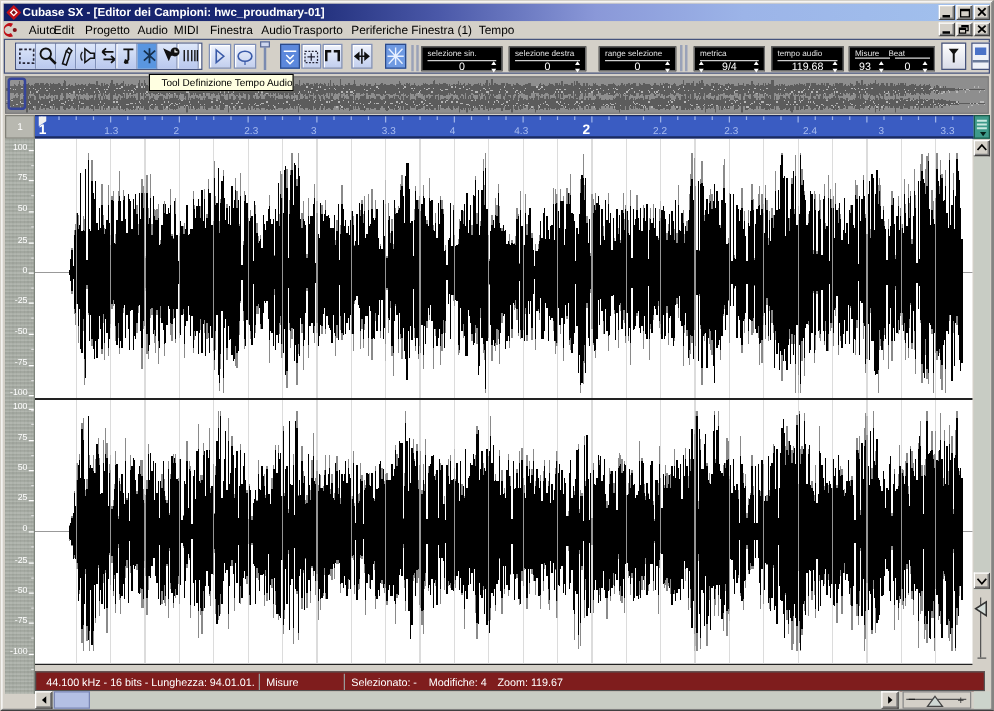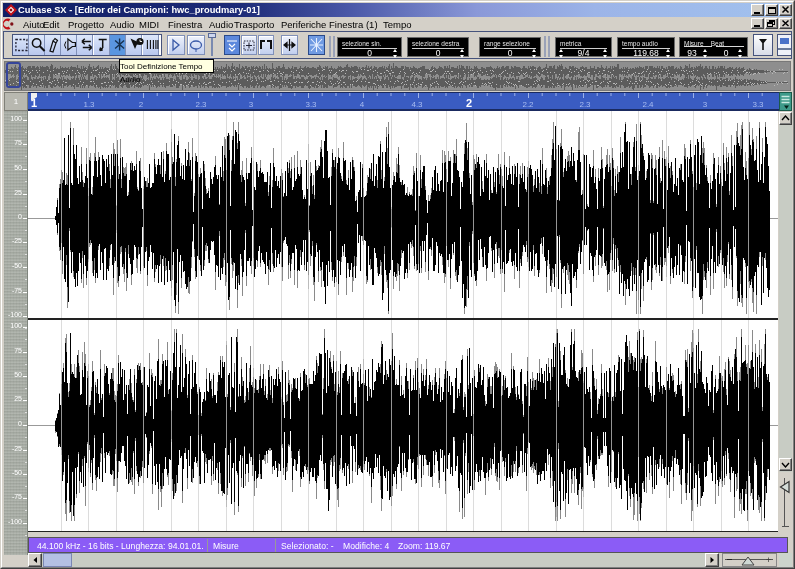--- a/index.html
+++ b/index.html
@@ -213,21 +213,21 @@
 <svg class="abs" style="left:0;top:0" width="785" height="28" viewBox="0 0 785 28" shape-rendering="crispEdges">
       <rect x="0" y="0" width="785" height="28" fill="#8e8e8e"></rect>
       <line x1="0" y1="9.5" x2="770" y2="9.5" stroke="#6e6e6e"></line>
       <line x1="0" y1="20.5" x2="770" y2="20.5" stroke="#6e6e6e"></line>
       <path d="M0.5 8V11M0.5 20V21M1.5 7V12M1.5 20V21M2.5 9V10M2.5 18V23M3.5 7V12M3.5 18V23M4.5 7V12M4.5 17V24M5.5 7V12M5.5 16V25M6.5 5V14M6.5 16V25M7.5 6V13M7.5 15V26M8.5 7V12M8.5 16V25M9.5 5V14M9.5 15V26M10.5 3V16M10.5 16V25M11.5 6V13M11.5 18V23M12.5 7V12M12.5 17V24M13.5 5V14M13.5 15V26M14.5 4V15M14.5 18V23M15.5 5V14M15.5 17V24M16.5 5V14M16.5 13V28M17.5 4V15M17.5 17V24M18.5 6V13M18.5 15V26M19.5 7V12M19.5 16V25M20.5 6V13M20.5 15V26M21.5 7V12M21.5 15V26M22.5 5V14M22.5 18V23M23.5 4V15M23.5 18V23M24.5 4V15M24.5 15V26M25.5 4V15M25.5 15V26M26.5 6V13M26.5 17V24M27.5 4V15M27.5 18V23M28.5 4V15M28.5 16V25M29.5 4V15M29.5 17V24M30.5 6V13M30.5 17V24M31.5 5V14M31.5 15V26M32.5 4V15M32.5 17V24M33.5 5V14M33.5 17V24M34.5 7V12M34.5 16V25M35.5 4V15M35.5 16V25M36.5 5V14M36.5 18V23M37.5 4V15M37.5 16V25M38.5 5V14M38.5 18V23M39.5 5V14M39.5 15V26M40.5 5V14M40.5 17V24M41.5 4V15M41.5 15V26M42.5 4V15M42.5 15V26M43.5 5V14M43.5 18V23M44.5 7V12M44.5 18V23M45.5 4V15M45.5 16V25M46.5 2V17M46.5 15V26M47.5 3V16M47.5 15V26M48.5 7V12M48.5 17V24M49.5 6V13M49.5 16V25M50.5 5V14M50.5 16V25M51.5 7V12M51.5 17V24M52.5 6V13M52.5 18V23M53.5 7V12M53.5 17V24M54.5 7V12M54.5 16V25M55.5 4V15M55.5 17V24M56.5 6V13M56.5 15V26M57.5 5V14M57.5 18V23M58.5 6V13M58.5 15V26M59.5 6V13M59.5 17V24M60.5 5V14M60.5 17V24M61.5 6V13M61.5 18V23M62.5 6V13M62.5 16V25M63.5 5V14M63.5 17V24M64.5 7V12M64.5 18V23M65.5 5V14M65.5 18V23M66.5 4V15M66.5 16V25M67.5 5V14M67.5 17V24M68.5 5V14M68.5 16V25M69.5 5V14M69.5 14V27M70.5 5V14M70.5 18V23M71.5 6V13M71.5 16V25M72.5 3V16M72.5 16V25M73.5 6V13M73.5 16V25M74.5 6V13M74.5 18V23M75.5 7V12M75.5 15V26M76.5 4V15M76.5 18V23M77.5 7V12M77.5 15V26M78.5 4V15M78.5 17V24M79.5 6V13M79.5 15V26M80.5 5V14M80.5 17V24M81.5 6V13M81.5 18V23M82.5 7V12M82.5 18V23M83.5 4V15M83.5 15V26M84.5 2V17M84.5 17V24M85.5 5V14M85.5 18V23M86.5 5V14M86.5 17V24M87.5 7V12M87.5 17V24M88.5 4V15M88.5 18V23M89.5 6V13M89.5 16V25M90.5 6V13M90.5 15V26M91.5 5V14M91.5 18V23M92.5 4V15M92.5 16V25M93.5 3V16M93.5 15V26M94.5 7V12M94.5 16V25M95.5 5V14M95.5 14V27M96.5 7V12M96.5 17V24M97.5 5V14M97.5 16V25M98.5 7V12M98.5 15V26M99.5 6V13M99.5 16V25M100.5 5V14M100.5 15V26M101.5 6V13M101.5 16V25M102.5 6V13M102.5 15V26M103.5 6V13M103.5 16V25M104.5 7V12M104.5 18V23M105.5 4V15M105.5 15V26M106.5 2V17M106.5 17V24M107.5 7V12M107.5 18V23M108.5 4V15M108.5 17V24M109.5 7V12M109.5 18V23M110.5 2V17M110.5 15V26M111.5 4V15M111.5 16V25M112.5 6V13M112.5 15V26M113.5 7V12M113.5 15V26M114.5 6V13M114.5 18V23M115.5 4V15M115.5 17V24M116.5 7V12M116.5 16V25M117.5 6V13M117.5 15V26M118.5 6V13M118.5 17V24M119.5 5V14M119.5 18V23M120.5 6V13M120.5 18V23M121.5 5V14M121.5 16V25M122.5 5V14M122.5 15V26M123.5 7V12M123.5 15V26M124.5 6V13M124.5 15V26M125.5 5V14M125.5 18V23M126.5 5V14M126.5 16V25M127.5 4V15M127.5 17V24M128.5 7V12M128.5 17V24M129.5 6V13M129.5 15V26M130.5 5V14M130.5 17V24M131.5 6V13M131.5 16V25M132.5 6V13M132.5 16V25M133.5 4V15M133.5 15V26M134.5 7V12M134.5 16V25M135.5 7V12M135.5 15V26M136.5 5V14M136.5 16V25M137.5 2V17M137.5 18V23M138.5 5V14M138.5 17V24M139.5 7V12M139.5 18V23M140.5 6V13M140.5 18V23M141.5 6V13M141.5 18V23M142.5 3V16M142.5 17V24M143.5 4V15M143.5 18V23M144.5 4V15M144.5 12V29M145.5 7V12M145.5 18V23M146.5 7V12M146.5 16V25M147.5 4V15M147.5 18V23M148.5 5V14M148.5 16V25M149.5 7V12M149.5 17V24M150.5 5V14M150.5 17V24M151.5 7V12M151.5 15V26M152.5 5V14M152.5 16V25M153.5 4V15M153.5 17V24M154.5 6V13M154.5 16V25M155.5 6V13M155.5 18V23M156.5 4V15M156.5 18V23M157.5 6V13M157.5 16V25M158.5 7V12M158.5 18V23M159.5 4V15M159.5 16V25M160.5 7V12M160.5 15V26M161.5 7V12M161.5 17V24M162.5 7V12M162.5 17V24M163.5 4V15M163.5 17V24M164.5 6V13M164.5 18V23M165.5 7V12M165.5 16V25M166.5 6V13M166.5 16V25M167.5 4V15M167.5 16V25M168.5 5V14M168.5 18V23M169.5 7V12M169.5 17V24M170.5 5V14M170.5 18V23M171.5 4V15M171.5 15V26M172.5 6V13M172.5 15V26M173.5 5V14M173.5 15V26M174.5 7V12M174.5 17V24M175.5 5V14M175.5 18V23M176.5 6V13M176.5 18V23M177.5 5V14M177.5 12V29M178.5 6V13M178.5 17V24M179.5 6V13M179.5 17V24M180.5 7V12M180.5 15V26M181.5 6V13M181.5 18V23M182.5 5V14M182.5 18V23M183.5 4V15M183.5 17V24M184.5 5V14M184.5 15V26M185.5 4V15M185.5 16V25M186.5 7V12M186.5 18V23M187.5 5V14M187.5 18V23M188.5 4V15M188.5 16V25M189.5 7V12M189.5 16V25M190.5 6V13M190.5 17V24M191.5 6V13M191.5 17V24M192.5 4V15M192.5 15V26M193.5 6V13M193.5 18V23M194.5 5V14M194.5 17V24M195.5 4V15M195.5 15V26M196.5 1V18M196.5 18V23M197.5 5V14M197.5 16V25M198.5 5V14M198.5 17V24M199.5 6V13M199.5 15V26M200.5 7V12M200.5 17V24M201.5 4V15M201.5 17V24M202.5 4V15M202.5 16V25M203.5 6V13M203.5 15V26M204.5 7V12M204.5 17V24M205.5 5V14M205.5 17V24M206.5 6V13M206.5 17V24M207.5 7V12M207.5 15V26M208.5 3V16M208.5 16V25M209.5 7V12M209.5 15V26M210.5 5V14M210.5 15V26M211.5 7V12M211.5 16V25M212.5 5V14M212.5 15V26M213.5 7V12M213.5 16V25M214.5 6V13M214.5 15V26M215.5 7V12M215.5 18V23M216.5 4V15M216.5 16V25M217.5 7V12M217.5 17V24M218.5 5V14M218.5 17V24M219.5 6V13M219.5 17V24M220.5 5V14M220.5 17V24M221.5 2V17M221.5 15V26M222.5 7V12M222.5 16V25M223.5 4V15M223.5 16V25M224.5 5V14M224.5 17V24M225.5 7V12M225.5 16V25M226.5 4V15M226.5 17V24M227.5 1V18M227.5 18V23M228.5 5V14M228.5 17V24M229.5 4V15M229.5 16V25M230.5 7V12M230.5 18V23M231.5 5V14M231.5 16V25M232.5 5V14M232.5 18V23M233.5 6V13M233.5 13V28M234.5 2V17M234.5 18V23M235.5 7V12M235.5 17V24M236.5 6V13M236.5 17V24M237.5 4V15M237.5 16V25M238.5 5V14M238.5 15V26M239.5 6V13M239.5 17V24M240.5 4V15M240.5 17V24M241.5 4V15M241.5 15V26M242.5 6V13M242.5 16V25M243.5 5V14M243.5 15V26M244.5 5V14M244.5 15V26M245.5 7V12M245.5 18V23M246.5 4V15M246.5 16V25M247.5 5V14M247.5 17V24M248.5 4V15M248.5 15V26M249.5 6V13M249.5 15V26M250.5 5V14M250.5 17V24M251.5 4V15M251.5 18V23M252.5 5V14M252.5 15V26M253.5 6V13M253.5 17V24M254.5 4V15M254.5 18V23M255.5 5V14M255.5 15V26M256.5 7V12M256.5 16V25M257.5 4V15M257.5 17V24M258.5 7V12M258.5 17V24M259.5 2V17M259.5 16V25M260.5 7V12M260.5 15V26M261.5 4V15M261.5 17V24M262.5 6V13M262.5 18V23M263.5 7V12M263.5 18V23M264.5 6V13M264.5 17V24M265.5 7V12M265.5 18V23M266.5 7V12M266.5 15V26M267.5 1V18M267.5 17V24M268.5 6V13M268.5 16V25M269.5 7V12M269.5 15V26M270.5 7V12M270.5 17V24M271.5 5V14M271.5 16V25M272.5 6V13M272.5 17V24M273.5 4V15M273.5 17V24M274.5 4V15M274.5 14V27M275.5 6V13M275.5 15V26M276.5 6V13M276.5 15V26M277.5 5V14M277.5 18V23M278.5 2V17M278.5 16V25M279.5 5V14M279.5 18V23M280.5 7V12M280.5 16V25M281.5 7V12M281.5 18V23M282.5 7V12M282.5 17V24M283.5 5V14M283.5 15V26M284.5 6V13M284.5 15V26M285.5 7V12M285.5 15V26M286.5 6V13M286.5 14V27M287.5 4V15M287.5 15V26M288.5 7V12M288.5 17V24M289.5 5V14M289.5 17V24M290.5 5V14M290.5 15V26M291.5 5V14M291.5 17V24M292.5 7V12M292.5 16V25M293.5 7V12M293.5 16V25M294.5 6V13M294.5 17V24M295.5 4V15M295.5 17V24M296.5 6V13M296.5 15V26M297.5 6V13M297.5 15V26M298.5 6V13M298.5 15V26M299.5 5V14M299.5 17V24M300.5 4V15M300.5 18V23M301.5 6V13M301.5 17V24M302.5 5V14M302.5 17V24M303.5 5V14M303.5 15V26M304.5 6V13M304.5 14V27M305.5 6V13M305.5 15V26M306.5 6V13M306.5 17V24M307.5 5V14M307.5 16V25M308.5 5V14M308.5 16V25M309.5 6V13M309.5 15V26M310.5 6V13M310.5 17V24M311.5 7V12M311.5 15V26M312.5 5V14M312.5 15V26M313.5 5V14M313.5 16V25M314.5 3V16M314.5 17V24M315.5 4V15M315.5 18V23M316.5 6V13M316.5 15V26M317.5 7V12M317.5 18V23M318.5 5V14M318.5 15V26M319.5 6V13M319.5 15V26M320.5 4V15M320.5 16V25M321.5 5V14M321.5 15V26M322.5 4V15M322.5 15V26M323.5 7V12M323.5 18V23M324.5 6V13M324.5 17V24M325.5 6V13M325.5 17V24M326.5 4V15M326.5 17V24M327.5 6V13M327.5 18V23M328.5 7V12M328.5 15V26M329.5 6V13M329.5 16V25M330.5 7V12M330.5 16V25M331.5 7V12M331.5 16V25M332.5 6V13M332.5 17V24M333.5 4V15M333.5 18V23M334.5 5V14M334.5 18V23M335.5 4V15M335.5 15V26M336.5 5V14M336.5 16V25M337.5 6V13M337.5 15V26M338.5 6V13M338.5 17V24M339.5 5V14M339.5 16V25M340.5 5V14M340.5 15V26M341.5 3V16M341.5 15V26M342.5 2V17M342.5 17V24M343.5 5V14M343.5 17V24M344.5 5V14M344.5 15V26M345.5 6V13M345.5 18V23M346.5 4V15M346.5 15V26M347.5 5V14M347.5 18V23M348.5 5V14M348.5 17V24M349.5 4V15M349.5 17V24M350.5 4V15M350.5 16V25M351.5 4V15M351.5 16V25M352.5 5V14M352.5 17V24M353.5 7V12M353.5 18V23M354.5 5V14M354.5 17V24M355.5 7V12M355.5 16V25M356.5 6V13M356.5 15V26M357.5 5V14M357.5 18V23M358.5 5V14M358.5 17V24M359.5 6V13M359.5 16V25M360.5 5V14M360.5 17V24M361.5 3V16M361.5 18V23M362.5 6V13M362.5 13V28M363.5 4V15M363.5 16V25M364.5 6V13M364.5 15V26M365.5 5V14M365.5 17V24M366.5 4V15M366.5 15V26M367.5 7V12M367.5 17V24M368.5 6V13M368.5 12V29M369.5 4V15M369.5 17V24M370.5 5V14M370.5 15V26M371.5 5V14M371.5 17V24M372.5 7V12M372.5 14V27M373.5 6V13M373.5 16V25M374.5 5V14M374.5 17V24M375.5 5V14M375.5 18V23M376.5 5V14M376.5 17V24M377.5 4V15M377.5 15V26M378.5 6V13M378.5 15V26M379.5 4V15M379.5 18V23M380.5 7V12M380.5 17V24M381.5 5V14M381.5 15V26M382.5 6V13M382.5 15V26M383.5 4V15M383.5 18V23M384.5 2V17M384.5 16V25M385.5 7V12M385.5 14V27M386.5 4V15M386.5 17V24M387.5 6V13M387.5 15V26M388.5 1V18M388.5 17V24M389.5 6V13M389.5 15V26M390.5 4V15M390.5 16V25M391.5 4V15M391.5 16V25M392.5 5V14M392.5 17V24M393.5 6V13M393.5 17V24M394.5 6V13M394.5 17V24M395.5 6V13M395.5 17V24M396.5 4V15M396.5 14V27M397.5 4V15M397.5 17V24M398.5 4V15M398.5 18V23M399.5 7V12M399.5 15V26M400.5 4V15M400.5 15V26M401.5 5V14M401.5 15V26M402.5 5V14M402.5 15V26M403.5 5V14M403.5 16V25M404.5 7V12M404.5 12V29M405.5 5V14M405.5 18V23M406.5 6V13M406.5 16V25M407.5 6V13M407.5 15V26M408.5 4V15M408.5 15V26M409.5 5V14M409.5 18V23M410.5 6V13M410.5 16V25M411.5 6V13M411.5 15V26M412.5 7V12M412.5 16V25M413.5 6V13M413.5 18V23M414.5 6V13M414.5 17V24M415.5 5V14M415.5 17V24M416.5 5V14M416.5 18V23M417.5 4V15M417.5 15V26M418.5 4V15M418.5 16V25M419.5 4V15M419.5 17V24M420.5 7V12M420.5 16V25M421.5 7V12M421.5 18V23M422.5 7V12M422.5 16V25M423.5 7V12M423.5 13V28M424.5 7V12M424.5 15V26M425.5 7V12M425.5 18V23M426.5 5V14M426.5 15V26M427.5 4V15M427.5 16V25M428.5 6V13M428.5 16V25M429.5 5V14M429.5 15V26M430.5 6V13M430.5 17V24M431.5 7V12M431.5 17V24M432.5 7V12M432.5 15V26M433.5 6V13M433.5 17V24M434.5 4V15M434.5 15V26M435.5 5V14M435.5 17V24M436.5 5V14M436.5 16V25M437.5 6V13M437.5 16V25M438.5 7V12M438.5 16V25M439.5 4V15M439.5 17V24M440.5 4V15M440.5 15V26M441.5 6V13M441.5 16V25M442.5 4V15M442.5 15V26M443.5 6V13M443.5 17V24M444.5 3V16M444.5 17V24M445.5 7V12M445.5 18V23M446.5 5V14M446.5 17V24M447.5 5V14M447.5 16V25M448.5 5V14M448.5 16V25M449.5 6V13M449.5 15V26M450.5 6V13M450.5 17V24M451.5 6V13M451.5 15V26M452.5 4V15M452.5 16V25M453.5 7V12M453.5 17V24M454.5 3V16M454.5 16V25M455.5 6V13M455.5 15V26M456.5 3V16M456.5 17V24M457.5 4V15M457.5 15V26M458.5 4V15M458.5 18V23M459.5 6V13M459.5 18V23M460.5 7V12M460.5 17V24M461.5 4V15M461.5 15V26M462.5 4V15M462.5 18V23M463.5 7V12M463.5 18V23M464.5 4V15M464.5 16V25M465.5 7V12M465.5 18V23M466.5 6V13M466.5 16V25M467.5 7V12M467.5 16V25M468.5 7V12M468.5 18V23M469.5 4V15M469.5 18V23M470.5 5V14M470.5 18V23M471.5 4V15M471.5 17V24M472.5 6V13M472.5 15V26M473.5 7V12M473.5 15V26M474.5 7V12M474.5 17V24M475.5 7V12M475.5 16V25M476.5 5V14M476.5 18V23M477.5 5V14M477.5 18V23M478.5 6V13M478.5 18V23M479.5 6V13M479.5 17V24M480.5 7V12M480.5 18V23M481.5 5V14M481.5 18V23M482.5 5V14M482.5 17V24M483.5 5V14M483.5 18V23M484.5 5V14M484.5 18V23M485.5 4V15M485.5 16V25M486.5 5V14M486.5 17V24M487.5 6V13M487.5 16V25M488.5 7V12M488.5 15V26M489.5 6V13M489.5 15V26M490.5 7V12M490.5 13V28M491.5 6V13M491.5 16V25M492.5 4V15M492.5 15V26M493.5 6V13M493.5 15V26M494.5 5V14M494.5 15V26M495.5 7V12M495.5 18V23M496.5 5V14M496.5 15V26M497.5 4V15M497.5 15V26M498.5 4V15M498.5 18V23M499.5 6V13M499.5 17V24M500.5 5V14M500.5 16V25M501.5 4V15M501.5 18V23M502.5 4V15M502.5 16V25M503.5 4V15M503.5 18V23M504.5 7V12M504.5 17V24M505.5 7V12M505.5 16V25M506.5 4V15M506.5 17V24M507.5 5V14M507.5 16V25M508.5 6V13M508.5 16V25M509.5 4V15M509.5 18V23M510.5 4V15M510.5 14V27M511.5 5V14M511.5 17V24M512.5 5V14M512.5 17V24M513.5 5V14M513.5 15V26M514.5 5V14M514.5 18V23M515.5 6V13M515.5 18V23M516.5 7V12M516.5 17V24M517.5 6V13M517.5 17V24M518.5 4V15M518.5 17V24M519.5 4V15M519.5 16V25M520.5 6V13M520.5 16V25M521.5 6V13M521.5 15V26M522.5 7V12M522.5 15V26M523.5 4V15M523.5 16V25M524.5 6V13M524.5 16V25M525.5 4V15M525.5 17V24M526.5 5V14M526.5 17V24M527.5 4V15M527.5 15V26M528.5 4V15M528.5 16V25M529.5 5V14M529.5 16V25M530.5 5V14M530.5 15V26M531.5 7V12M531.5 16V25M532.5 6V13M532.5 18V23M533.5 5V14M533.5 18V23M534.5 4V15M534.5 18V23M535.5 5V14M535.5 17V24M536.5 7V12M536.5 15V26M537.5 7V12M537.5 16V25M538.5 6V13M538.5 18V23M539.5 6V13M539.5 18V23M540.5 5V14M540.5 15V26M541.5 2V17M541.5 15V26M542.5 6V13M542.5 15V26M543.5 6V13M543.5 17V24M544.5 4V15M544.5 15V26M545.5 4V15M545.5 16V25M546.5 4V15M546.5 15V26M547.5 6V13M547.5 17V24M548.5 4V15M548.5 15V26M549.5 3V16M549.5 15V26M550.5 7V12M550.5 17V24M551.5 7V12M551.5 16V25M552.5 4V15M552.5 18V23M553.5 5V14M553.5 16V25M554.5 3V16M554.5 18V23M555.5 4V15M555.5 17V24M556.5 2V17M556.5 15V26M557.5 4V15M557.5 17V24M558.5 7V12M558.5 18V23M559.5 7V12M559.5 12V29M560.5 5V14M560.5 16V25M561.5 6V13M561.5 17V24M562.5 7V12M562.5 17V24M563.5 7V12M563.5 16V25M564.5 4V15M564.5 17V24M565.5 4V15M565.5 18V23M566.5 5V14M566.5 16V25M567.5 4V15M567.5 13V28M568.5 4V15M568.5 18V23M569.5 6V13M569.5 18V23M570.5 5V14M570.5 15V26M571.5 6V13M571.5 18V23M572.5 6V13M572.5 15V26M573.5 7V12M573.5 17V24M574.5 7V12M574.5 16V25M575.5 5V14M575.5 17V24M576.5 5V14M576.5 16V25M577.5 4V15M577.5 16V25M578.5 5V14M578.5 16V25M579.5 6V13M579.5 18V23M580.5 5V14M580.5 18V23M581.5 5V14M581.5 18V23M582.5 7V12M582.5 15V26M583.5 7V12M583.5 16V25M584.5 7V12M584.5 16V25M585.5 4V15M585.5 17V24M586.5 6V13M586.5 18V23M587.5 6V13M587.5 18V23M588.5 6V13M588.5 12V29M589.5 4V15M589.5 18V23M590.5 7V12M590.5 18V23M591.5 7V12M591.5 15V26M592.5 5V14M592.5 15V26M593.5 5V14M593.5 16V25M594.5 6V13M594.5 17V24M595.5 6V13M595.5 17V24M596.5 3V16M596.5 16V25M597.5 5V14M597.5 15V26M598.5 6V13M598.5 16V25M599.5 7V12M599.5 16V25M600.5 6V13M600.5 18V23M601.5 4V15M601.5 16V25M602.5 7V12M602.5 18V23M603.5 6V13M603.5 18V23M604.5 6V13M604.5 16V25M605.5 4V15M605.5 16V25M606.5 7V12M606.5 17V24M607.5 4V15M607.5 15V26M608.5 6V13M608.5 15V26M609.5 4V15M609.5 16V25M610.5 5V14M610.5 15V26M611.5 5V14M611.5 17V24M612.5 2V17M612.5 16V25M613.5 2V17M613.5 16V25M614.5 7V12M614.5 18V23M615.5 7V12M615.5 15V26M616.5 6V13M616.5 18V23M617.5 7V12M617.5 18V23M618.5 5V14M618.5 17V24M619.5 7V12M619.5 15V26M620.5 5V14M620.5 15V26M621.5 6V13M621.5 16V25M622.5 5V14M622.5 16V25M623.5 7V12M623.5 17V24M624.5 7V12M624.5 15V26M625.5 6V13M625.5 16V25M626.5 7V12M626.5 17V24M627.5 6V13M627.5 14V27M628.5 6V13M628.5 13V28M629.5 7V12M629.5 15V26M630.5 5V14M630.5 18V23M631.5 6V13M631.5 18V23M632.5 5V14M632.5 15V26M633.5 6V13M633.5 15V26M634.5 4V15M634.5 18V23M635.5 5V14M635.5 15V26M636.5 5V14M636.5 16V25M637.5 6V13M637.5 18V23M638.5 5V14M638.5 15V26M639.5 7V12M639.5 16V25M640.5 4V15M640.5 16V25M641.5 4V15M641.5 18V23M642.5 4V15M642.5 18V23M643.5 7V12M643.5 17V24M644.5 4V15M644.5 15V26M645.5 4V15M645.5 16V25M646.5 4V15M646.5 17V24M647.5 4V15M647.5 17V24M648.5 6V13M648.5 15V26M649.5 5V14M649.5 17V24M650.5 6V13M650.5 17V24M651.5 6V13M651.5 15V26M652.5 4V15M652.5 15V26M653.5 6V13M653.5 17V24M654.5 4V15M654.5 16V25M655.5 7V12M655.5 17V24M656.5 4V15M656.5 18V23M657.5 4V15M657.5 16V25M658.5 6V13M658.5 17V24M659.5 6V13M659.5 17V24M660.5 7V12M660.5 16V25M661.5 5V14M661.5 15V26M662.5 7V12M662.5 15V26M663.5 4V15M663.5 16V25M664.5 4V15M664.5 15V26M665.5 5V14M665.5 16V25M666.5 4V15M666.5 18V23M667.5 4V15M667.5 16V25M668.5 4V15M668.5 16V25M669.5 7V12M669.5 17V24M670.5 6V13M670.5 17V24M671.5 5V14M671.5 18V23M672.5 7V12M672.5 16V25M673.5 6V13M673.5 18V23M674.5 7V12M674.5 18V23M675.5 4V15M675.5 18V23M676.5 5V14M676.5 18V23M677.5 7V12M677.5 17V24M678.5 7V12M678.5 18V23M679.5 6V13M679.5 16V25M680.5 3V16M680.5 16V25M681.5 4V15M681.5 16V25M682.5 4V15M682.5 15V26M683.5 6V13M683.5 17V24M684.5 2V17M684.5 17V24M685.5 6V13M685.5 16V25M686.5 5V14M686.5 17V24M687.5 5V14M687.5 18V23M688.5 7V12M688.5 18V23M689.5 5V14M689.5 16V25M690.5 6V13M690.5 15V26M691.5 4V15M691.5 17V24M692.5 5V14M692.5 18V23M693.5 4V15M693.5 17V24M694.5 4V15M694.5 18V23M695.5 2V17M695.5 13V28M696.5 5V14M696.5 16V25M697.5 4V15M697.5 18V23M698.5 7V12M698.5 14V27M699.5 6V13M699.5 16V25M700.5 4V15M700.5 17V24M701.5 4V15M701.5 15V26M702.5 6V13M702.5 17V24M703.5 7V12M703.5 18V23M704.5 4V15M704.5 18V23M705.5 7V12M705.5 17V24M706.5 7V12M706.5 18V23M707.5 4V15M707.5 17V24M708.5 4V15M708.5 17V24M709.5 7V12M709.5 18V23M710.5 5V14M710.5 17V24M711.5 7V12M711.5 12V29M712.5 6V13M712.5 17V24M713.5 4V15M713.5 17V24M714.5 6V13M714.5 18V23M715.5 4V15M715.5 16V25M716.5 4V15M716.5 16V25M717.5 4V15M717.5 18V23M718.5 6V13M718.5 17V24M719.5 4V15M719.5 17V24M720.5 7V12M720.5 17V24M721.5 7V12M721.5 16V25M722.5 6V13M722.5 16V25M723.5 6V13M723.5 18V23M724.5 5V14M724.5 18V23M725.5 5V14M725.5 16V25M726.5 6V13M726.5 18V23M727.5 5V14M727.5 18V23M728.5 7V12M728.5 17V24M729.5 7V12M729.5 18V23M730.5 6V13M730.5 15V26M731.5 5V14M731.5 17V24M732.5 7V12M732.5 17V24M733.5 6V13M733.5 18V23M734.5 5V14M734.5 17V24M735.5 7V12M735.5 18V23M736.5 6V13M736.5 17V24M737.5 6V13M737.5 18V23M738.5 5V14M738.5 18V23M739.5 7V12M739.5 17V24M740.5 8V11M740.5 17V24M741.5 8V11M741.5 19V22M742.5 7V12M742.5 17V24M743.5 8V11M743.5 18V23M744.5 6V13M744.5 18V23M745.5 7V12M745.5 17V24M746.5 8V11M746.5 18V23M747.5 7V12M747.5 18V23M748.5 8V11M748.5 17V24M749.5 7V12M749.5 18V23M750.5 8V11M750.5 18V23M751.5 7V12M751.5 18V23M752.5 8V11M752.5 19V22M753.5 8V11M753.5 19V22M754.5 8V11M754.5 18V23M755.5 8V11M755.5 19V22M756.5 8V11M756.5 19V22M757.5 8V11M757.5 19V22M758.5 8V11M758.5 19V22M759.5 9V10M759.5 19V22M760.5 9V10M760.5 19V22M761.5 8V11M761.5 19V22M762.5 9V10M762.5 20V21M763.5 9V10M763.5 20V21M764.5 9V10M764.5 20V21M765.5 9V10M765.5 20V21M766.5 9V10M766.5 20V21M767.5 9V10M767.5 20V21M768.5 9V10M768.5 20V21M769.5 9V10M769.5 20V21M770.5 9V10M770.5 20V21M771.5 9V10M771.5 20V21M772.5 9V10M772.5 20V21M773.5 9V10M773.5 20V21M774.5 9V10M774.5 20V21M775.5 9V10M775.5 20V21M776.5 9V10M776.5 20V21M777.5 9V10M777.5 20V21M778.5 9V10M778.5 20V21M779.5 9V10M779.5 20V21M780.5 9V10M780.5 20V21M781.5 9V10M781.5 20V21M782.5 9V10M782.5 20V21" stroke="#5c5c5c" stroke-width="1"></path>
       <path d="M0.5 18V19M1.5 7V8M2.5 23V24M3.5 8V9M4.5 18V19M5.5 9V10M5.5 22V23M7.5 9V10M8.5 21V22M11.5 19V20M12.5 8V9M12.5 20V21M13.5 20V21M14.5 8V9M15.5 9V10M17.5 21V22M18.5 8V9M18.5 19V20M19.5 11V12M19.5 20V21M21.5 8V9M21.5 23V24M23.5 9V10M24.5 11V12M25.5 10V11M25.5 19V20M27.5 8V9M28.5 21V22M31.5 8V9M31.5 22V23M32.5 10V11M34.5 8V9M34.5 19V20M35.5 23V24M36.5 18V19M37.5 21V22M38.5 10V11M42.5 8V9M42.5 18V19M44.5 20V21M45.5 9V10M45.5 20V21M46.5 21V22M47.5 19V20M48.5 8V9M49.5 18V19M50.5 12V13M50.5 22V23M52.5 18V19M53.5 11V12M53.5 20V21M54.5 11V12M57.5 9V10M57.5 22V23M58.5 11V12M58.5 19V20M59.5 9V10M60.5 20V21M61.5 10V11M61.5 20V21M62.5 8V9M67.5 8V9M68.5 22V23M70.5 11V12M72.5 8V9M73.5 10V11M73.5 21V22M74.5 11V12M75.5 19V20M77.5 22V23M78.5 9V10M78.5 20V21M79.5 11V12M80.5 9V10M81.5 7V8M81.5 23V24M85.5 19V20M86.5 10V11M86.5 19V20M88.5 8V9M88.5 19V20M89.5 21V22M90.5 8V9M91.5 8V9M91.5 23V24M92.5 7V8M93.5 12V13M94.5 10V11M96.5 21V22M97.5 10V11M97.5 21V22M99.5 12V13M99.5 20V21M100.5 10V11M100.5 20V21M101.5 11V12M101.5 23V24M102.5 8V9M103.5 9V10M103.5 20V21M104.5 7V8M105.5 23V24M106.5 19V20M107.5 12V13M107.5 20V21M108.5 7V8M110.5 7V8M111.5 12V13M112.5 11V12M113.5 19V20M115.5 22V23M116.5 21V22M117.5 18V19M118.5 8V9M119.5 21V22M120.5 8V9M121.5 12V13M122.5 9V10M123.5 8V9M124.5 8V9M124.5 21V22M125.5 8V9M126.5 9V10M126.5 19V20M127.5 8V9M128.5 23V24M129.5 9V10M129.5 19V20M130.5 12V13M130.5 22V23M131.5 10V11M131.5 21V22M132.5 8V9M132.5 20V21M133.5 8V9M134.5 12V13M134.5 22V23M135.5 20V21M136.5 8V9M136.5 21V22M138.5 10V11M138.5 20V21M140.5 18V19M141.5 10V11M142.5 22V23M144.5 11V12M144.5 22V23M145.5 11V12M146.5 19V20M147.5 21V22M149.5 23V24M151.5 10V11M152.5 8V9M153.5 10V11M153.5 19V20M155.5 21V22M156.5 8V9M157.5 12V13M158.5 8V9M158.5 21V22M159.5 10V11M160.5 7V8M162.5 7V8M163.5 10V11M164.5 19V20M167.5 22V23M168.5 10V11M168.5 18V19M169.5 8V9M170.5 22V23M171.5 11V12M171.5 19V20M173.5 7V8M173.5 20V21M174.5 11V12M175.5 22V23M176.5 22V23M177.5 11V12M178.5 9V10M178.5 23V24M180.5 20V21M181.5 11V12M181.5 23V24M183.5 22V23M184.5 9V10M184.5 20V21M185.5 9V10M185.5 19V20M186.5 23V24M188.5 8V9M188.5 20V21M194.5 9V10M194.5 21V22M198.5 21V22M199.5 12V13M199.5 20V21M200.5 10V11M200.5 22V23M201.5 11V12M201.5 22V23M203.5 21V22M204.5 11V12M204.5 20V21M205.5 20V21M208.5 12V13M208.5 19V20M209.5 8V9M209.5 22V23M212.5 8V9M213.5 22V23M214.5 23V24M217.5 20V21M218.5 9V10M219.5 10V11M220.5 9V10M221.5 20V21M224.5 19V20M226.5 9V10M226.5 21V22M228.5 7V8M229.5 8V9M229.5 18V19M230.5 12V13M230.5 18V19M233.5 12V13M233.5 21V22M234.5 11V12M235.5 22V23M238.5 10V11M240.5 7V8M241.5 11V12M242.5 18V19M243.5 11V12M244.5 8V9M246.5 19V20M247.5 18V19M248.5 10V11M249.5 7V8M251.5 7V8M251.5 18V19M252.5 21V22M254.5 9V10M255.5 9V10M256.5 19V20M258.5 8V9M258.5 19V20M260.5 18V19M262.5 8V9M263.5 9V10M264.5 23V24M265.5 19V20M266.5 19V20M267.5 22V23M268.5 11V12M268.5 23V24M269.5 8V9M269.5 18V19M272.5 11V12M273.5 19V20M274.5 9V10M275.5 11V12M275.5 22V23M276.5 11V12M277.5 12V13M277.5 19V20M278.5 10V11M280.5 20V21M283.5 20V21M285.5 21V22M286.5 9V10M286.5 23V24M288.5 10V11M289.5 20V21M290.5 20V21M291.5 8V9M291.5 19V20M294.5 10V11M294.5 20V21M296.5 7V8M296.5 20V21M297.5 8V9M297.5 20V21M302.5 20V21M303.5 11V12M303.5 19V20M305.5 23V24M307.5 20V21M308.5 20V21M311.5 22V23M312.5 19V20M313.5 8V9M313.5 23V24M314.5 11V12M314.5 20V21M316.5 19V20M317.5 8V9M318.5 7V8M319.5 7V8M319.5 20V21M320.5 21V22M324.5 8V9M325.5 10V11M325.5 19V20M326.5 8V9M326.5 21V22M328.5 22V23M329.5 12V13M330.5 11V12M330.5 21V22M331.5 10V11M332.5 19V20M333.5 21V22M334.5 8V9M334.5 20V21M335.5 18V19M336.5 9V10M336.5 22V23M337.5 8V9M338.5 8V9M338.5 20V21M339.5 20V21M340.5 11V12M340.5 22V23M341.5 8V9M345.5 22V23M347.5 9V10M347.5 22V23M348.5 10V11M348.5 19V20M351.5 9V10M351.5 19V20M352.5 9V10M352.5 18V19M356.5 7V8M356.5 19V20M358.5 11V12M359.5 7V8M360.5 19V20M362.5 8V9M363.5 8V9M363.5 20V21M364.5 20V21M365.5 7V8M368.5 9V10M368.5 21V22M369.5 21V22M370.5 8V9M370.5 22V23M372.5 10V11M372.5 18V19M373.5 23V24M375.5 11V12M375.5 18V19M376.5 11V12M378.5 22V23M379.5 10V11M380.5 22V23M381.5 8V9M382.5 8V9M383.5 9V10M384.5 11V12M385.5 11V12M385.5 19V20M386.5 8V9M387.5 10V11M388.5 10V11M389.5 21V22M390.5 19V20M392.5 18V19M393.5 19V20M394.5 11V12M395.5 9V10M396.5 21V22M397.5 20V21M398.5 7V8M399.5 10V11M399.5 22V23M400.5 11V12M400.5 19V20M401.5 22V23M402.5 18V19M405.5 8V9M405.5 22V23M407.5 11V12M407.5 22V23M408.5 10V11M408.5 20V21M409.5 12V13M409.5 18V19M411.5 11V12M411.5 22V23M413.5 21V22M414.5 10V11M415.5 8V9M415.5 22V23M416.5 22V23M417.5 20V21M420.5 23V24M421.5 11V12M424.5 7V8M425.5 9V10M425.5 22V23M426.5 9V10M426.5 23V24M427.5 8V9M427.5 21V22M428.5 7V8M429.5 20V21M430.5 9V10M431.5 19V20M432.5 21V22M433.5 22V23M439.5 11V12M440.5 9V10M440.5 19V20M441.5 11V12M441.5 20V21M442.5 9V10M442.5 21V22M443.5 9V10M443.5 19V20M444.5 11V12M444.5 22V23M446.5 9V10M446.5 20V21M447.5 9V10M447.5 23V24M449.5 21V22M453.5 11V12M454.5 21V22M455.5 20V21M456.5 19V20M457.5 22V23M458.5 8V9M458.5 20V21M459.5 11V12M460.5 19V20M463.5 10V11M464.5 22V23M465.5 8V9M466.5 12V13M466.5 21V22M467.5 8V9M468.5 11V12M469.5 10V11M469.5 20V21M470.5 23V24M472.5 9V10M473.5 11V12M475.5 8V9M477.5 10V11M477.5 21V22M479.5 22V23M480.5 21V22M481.5 9V10M481.5 22V23M482.5 12V13M483.5 20V21M484.5 21V22M485.5 8V9M485.5 21V22M486.5 11V12M486.5 23V24M487.5 8V9M487.5 20V21M488.5 9V10M491.5 22V23M494.5 12V13M496.5 11V12M497.5 10V11M498.5 9V10M499.5 22V23M500.5 8V9M501.5 19V20M502.5 11V12M502.5 20V21M503.5 21V22M504.5 20V21M506.5 10V11M506.5 21V22M508.5 11V12M508.5 22V23M509.5 23V24M510.5 22V23M511.5 23V24M513.5 10V11M513.5 19V20M514.5 11V12M514.5 19V20M516.5 8V9M516.5 23V24M518.5 11V12M519.5 12V13M520.5 11V12M521.5 10V11M521.5 22V23M523.5 22V23M525.5 7V8M526.5 10V11M528.5 22V23M529.5 7V8M529.5 19V20M530.5 21V22M531.5 7V8M531.5 18V19M532.5 19V20M533.5 10V11M533.5 22V23M534.5 11V12M534.5 18V19M536.5 23V24M537.5 9V10M538.5 8V9M541.5 7V8M542.5 10V11M542.5 19V20M543.5 19V20M545.5 10V11M545.5 18V19M547.5 21V22M548.5 22V23M549.5 10V11M552.5 21V22M553.5 23V24M554.5 12V13M556.5 8V9M557.5 22V23M558.5 21V22M561.5 22V23M563.5 12V13M563.5 22V23M564.5 9V10M564.5 21V22M565.5 7V8M566.5 10V11M568.5 22V23M569.5 9V10M571.5 7V8M573.5 10V11M574.5 23V24M575.5 8V9M575.5 19V20M576.5 9V10M577.5 7V8M577.5 23V24M578.5 18V19M579.5 8V9M580.5 20V21M581.5 22V23M582.5 11V12M582.5 18V19M583.5 10V11M583.5 19V20M584.5 10V11M584.5 18V19M585.5 22V23M587.5 20V21M589.5 9V10M590.5 19V20M591.5 19V20M592.5 23V24M593.5 11V12M593.5 23V24M594.5 9V10M595.5 21V22M596.5 20V21M597.5 11V12M598.5 8V9M598.5 19V20M599.5 8V9M600.5 12V13M602.5 20V21M603.5 9V10M603.5 21V22M604.5 19V20M605.5 10V11M605.5 19V20M607.5 12V13M608.5 8V9M608.5 21V22M609.5 21V22M610.5 22V23M611.5 21V22M616.5 19V20M617.5 9V10M619.5 9V10M622.5 10V11M622.5 18V19M623.5 8V9M624.5 21V22M625.5 19V20M627.5 12V13M627.5 21V22M628.5 11V12M629.5 21V22M630.5 10V11M630.5 19V20M631.5 19V20M632.5 21V22M633.5 11V12M634.5 11V12M634.5 18V19M635.5 19V20M636.5 11V12M636.5 18V19M637.5 10V11M638.5 9V10M640.5 22V23M641.5 9V10M641.5 19V20M642.5 7V8M643.5 19V20M644.5 11V12M645.5 9V10M645.5 19V20M646.5 20V21M648.5 11V12M648.5 22V23M650.5 9V10M650.5 23V24M652.5 21V22M653.5 10V11M653.5 22V23M654.5 12V13M656.5 9V10M656.5 18V19M657.5 7V8M660.5 22V23M661.5 9V10M661.5 23V24M662.5 11V12M663.5 8V9M663.5 22V23M664.5 11V12M664.5 20V21M665.5 23V24M667.5 12V13M669.5 19V20M670.5 22V23M671.5 10V11M673.5 18V19M675.5 20V21M676.5 8V9M676.5 21V22M677.5 12V13M678.5 8V9M679.5 9V10M679.5 22V23M681.5 8V9M682.5 11V12M683.5 22V23M684.5 9V10M685.5 20V21M686.5 9V10M687.5 11V12M687.5 19V20M688.5 8V9M689.5 23V24M690.5 22V23M691.5 18V19M692.5 8V9M693.5 19V20M694.5 20V21M695.5 22V23M696.5 23V24M697.5 21V22M700.5 23V24M701.5 22V23M702.5 11V12M704.5 12V13M704.5 19V20M705.5 11V12M706.5 20V21M709.5 10V11M711.5 11V12M712.5 19V20M713.5 10V11M714.5 12V13M715.5 18V19M718.5 9V10M718.5 21V22M719.5 11V12M720.5 18V19M721.5 10V11M723.5 12V13M723.5 18V19M725.5 18V19M726.5 10V11M727.5 8V9M727.5 23V24M728.5 21V22M729.5 19V20M732.5 8V9M732.5 21V22M733.5 10V11M733.5 19V20M736.5 18V19M738.5 9V10M739.5 8V9M739.5 21V22M740.5 8V9M741.5 10V11M741.5 19V20M742.5 10V11M742.5 21V22M743.5 21V22M744.5 10V11M745.5 12V13M745.5 20V21M746.5 22V23M747.5 7V8M747.5 21V22M748.5 12V13M748.5 22V23M749.5 11V12M749.5 21V22M750.5 11V12M752.5 21V22M753.5 10V11M754.5 11V12M755.5 22V23M756.5 20V21M758.5 20V21M760.5 11V12M760.5 19V20M761.5 20V21M762.5 8V9M765.5 9V10M767.5 11V12M768.5 9V10M769.5 9V10M769.5 23V24M770.5 10V11M771.5 20V21M772.5 22V23M773.5 20V21M774.5 7V8M776.5 20V21M777.5 7V8M777.5 21V22M778.5 11V12M779.5 10V11M779.5 19V20M780.5 19V20M781.5 19V20M782.5 10V11M782.5 21V22" stroke="#b8b8b8" stroke-width="1"></path>
     </svg>
 <div class="abs" style="left:1px;top:0px;width:15px;height:26px;border:2px solid #36459a;border-radius:3px;background:rgba(255,255,255,0.05)"></div>
 </div>
 
-<div class="abs" style="left:119px;top:59px;width:95px;height:14px;background:#ffffe1;border:1px solid #000;font-size:8px;color:#000;text-align:left;line-height:13px;z-index:30">Tool Definizione Tempo Audio</div>
+<div class="abs" style="left:119px;top:59px;width:116px;height:14px;background:#ffffe1;border:1px solid #000;font-size:8px;color:#000;text-align:right;line-height:13px;z-index:30">Tool Definizione Tempo Audio</div>
 
 <div class="abs" style="left:4px;top:92px;width:24px;height:19px;background:#b8b8b0;border:1px solid #808078;color:#fff;font-size:8px;text-align:center;line-height:18px">1</div>
 <div class="abs" style="left:28px;top:92px;width:751px;height:19px;background:#3a5cc2;border-top:1px solid #1a2a60;border-bottom:2px solid #1a2a60">
 <svg class="abs" style="left:0;top:0" width="751" height="17">
       <path d="M5.5 0V5M19.2 0V3M33.0 0V3M46.8 0V3M60.5 0V5M74.2 0V3M88.0 0V3M101.8 0V3M115.5 0V5M129.2 0V3M143.0 0V3M156.8 0V3M170.5 0V5M184.2 0V3M198.0 0V3M211.8 0V3M225.5 0V5M239.2 0V3M253.0 0V3M266.8 0V3M280.5 0V5M294.2 0V3M308.0 0V3M321.8 0V3M335.5 0V5M349.2 0V3M363.0 0V3M376.8 0V3M390.5 0V5M404.2 0V3M418.0 0V3M431.8 0V3M445.5 0V5M459.2 0V3M473.0 0V3M486.8 0V3M500.5 0V5M514.2 0V3M528.0 0V3M541.8 0V3M555.5 0V5M569.2 0V3M583.0 0V3M596.8 0V3M610.5 0V5M624.2 0V3M638.0 0V3M651.8 0V3M665.5 0V5M679.2 0V3M693.0 0V3M706.8 0V3M720.5 0V5M734.2 0V3" stroke="#9db2e8" stroke-width="1"></path>
       <text x="61" y="14" font-size="8" fill="#a8bcf0" text-anchor="middle" font-family="Liberation Sans">1.3</text>
       <text x="113" y="14" font-size="8" fill="#a8bcf0" text-anchor="middle" font-family="Liberation Sans">2</text>
       <text x="173" y="14" font-size="8" fill="#a8bcf0" text-anchor="middle" font-family="Liberation Sans">2.3</text>
       <text x="223" y="14" font-size="8" fill="#a8bcf0" text-anchor="middle" font-family="Liberation Sans">3</text>
       <text x="283" y="14" font-size="8" fill="#a8bcf0" text-anchor="middle" font-family="Liberation Sans">3.3</text>
@@ -335,21 +335,21 @@
     </svg>
   </div>
 
 <div class="abs" style="left:779px;top:474px;width:13px;height:58px;background:#d4d0c8"></div>
 <div class="abs" style="left:784px;top:478px;width:1px;height:48px;background:#555"></div>
 <svg class="abs" style="left:778px;top:479px" width="14" height="16">
     <path d="M2.5 8 L11 2.5 V13.5 Z" fill="#d4dcd8" stroke="#333" stroke-width="1.2"></path>
   </svg>
 <div class="abs" style="left:782px;top:526px;width:7px;height:1px;background:#555"></div>
 
-<div class="abs" style="left:28px;top:537px;width:760px;height:16px;background:#8b5cf6;border:1px solid #555;color:#fff;font-size:9px">
+<div class="abs" style="left:28px;top:537px;width:760px;height:16px;background:#7f1d1d;border:1px solid #555;color:#fff;font-size:9px">
 <span class="abs" style="left:8px;top:3px;font-size:8.6px;white-space:nowrap">44.100 kHz - 16 bits - Lunghezza: 94.01.01.</span>
 <span class="abs" style="left:184px;top:3px;font-size:8.6px">Misure</span>
 <span class="abs" style="left:252px;top:3px;font-size:8.6px">Selezionato: -</span>
 <span class="abs" style="left:314px;top:3px;font-size:8.6px">Modifiche: 4</span>
 <span class="abs" style="left:369px;top:3px;font-size:8.6px">Zoom: 119.67</span>
 <div class="abs" style="left:178px;top:1px;width:1px;height:13px;background:#999"></div>
 <div class="abs" style="left:246px;top:1px;width:1px;height:13px;background:#999"></div>
 </div>
 
 <div class="abs" style="left:28px;top:553px;width:692px;height:14px;background:#c8ccc4"></div>

